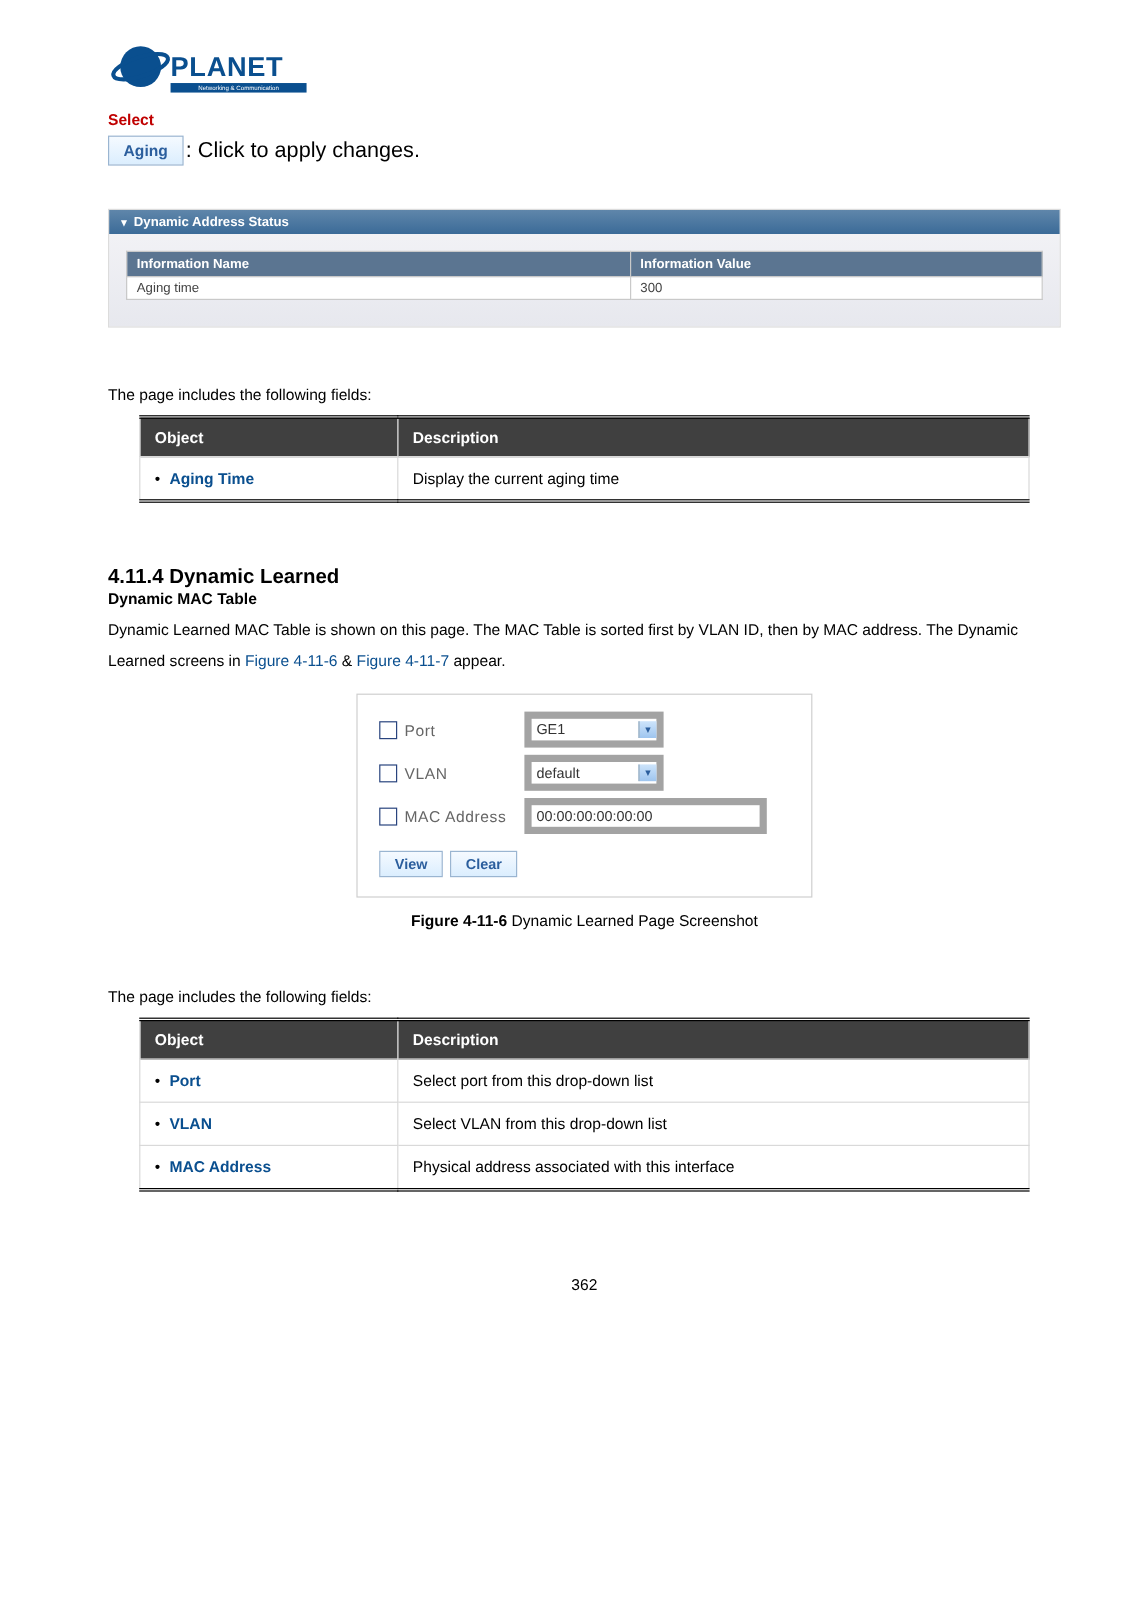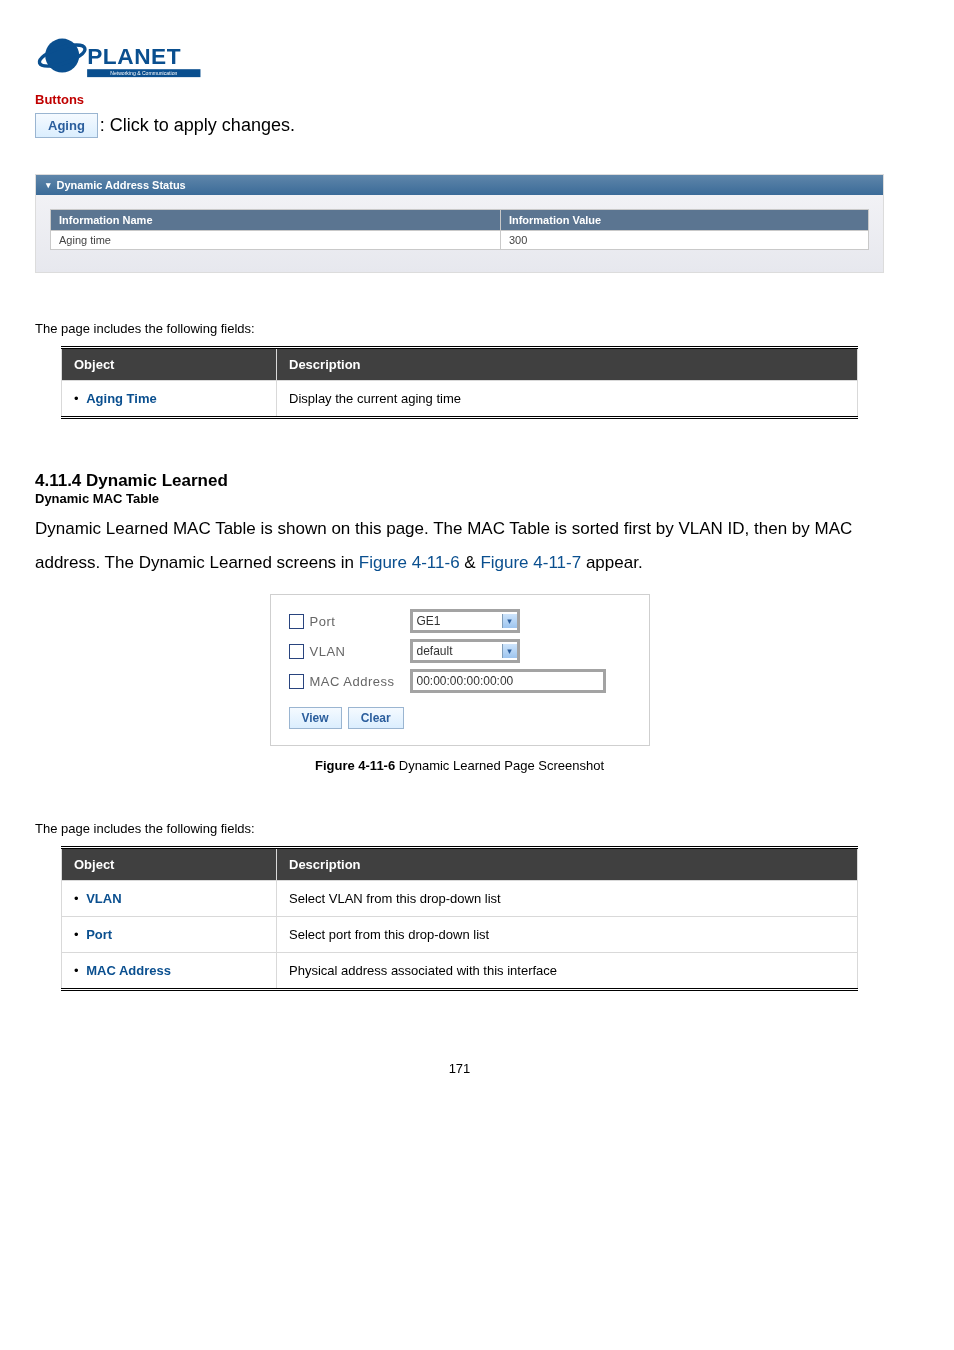--- a/index.html
+++ b/index.html
@@ -5,21 +5,21 @@
   body {
     margin: 0;
     padding: 0;
     font-family: Arial, Helvetica, sans-serif;
     font-size: 13px;
     color: #000;
     background: #fff;
     width: 954px;
   }
   .page {
-    padding: 30px 70px 40px 35px;
+    padding: 30px 70px 40px 90px;
   }
   
   .logo-wrap { display: flex; align-items: flex-start; }
   .logo { width: 170px; height: 58px; }
   .buttons-heading {
     color: #c00000;
     font-weight: bold;
     font-size: 13px;
     margin-top: 4px;
   }
@@ -115,21 +115,21 @@
   .sect-h {
     font-size: 17px;
     font-weight: bold;
     margin-top: 52px;
   }
   .sub-h {
     font-size: 13px;
     font-weight: bold;
   }
   .body-p {
-    font-size: 17px;
+    font-size: 13px;
     line-height: 2.0;
     margin-top: 6px;
   }
   .link-blue { color: #0a4f8f; }
   
   .form-shot {
     width: 342px;
     margin: 14px auto 0 auto;
     border: 1px solid #cfcfcf;
     background: #fff;
@@ -137,21 +137,21 @@
     font-size: 13px;
     color: #666;
   }
   .form-row { display: flex; align-items: center; margin-bottom: 6px; }
   .chk {
     width: 13px; height: 13px; border: 1px solid #29447e;
     margin-right: 6px; display:inline-block; background:#fff;
   }
   .form-label { width: 100px; letter-spacing: 0.5px; }
   .form-field {
-    border: 3px solid #a3a3a3;
+    border: 6px solid #a3a3a3;
     height: 18px;
     line-height: 18px;
     padding: 0 4px;
     font-size: 12px;
     color: #333;
     background: #fff;
     display: flex;
     align-items: center;
     justify-content: space-between;
   }
@@ -184,21 +184,21 @@
   <div class="logo-wrap">
     <svg class="logo" viewBox="0 0 300 100">
       <circle cx="48" cy="44" r="30" fill="#0a4f8f"></circle>
       <ellipse cx="48" cy="44" rx="42" ry="14" fill="none" stroke="#0a4f8f" stroke-width="6" transform="rotate(-18 48 44)"></ellipse>
       <text x="92" y="58" font-family="Arial Black, Arial" font-size="40" font-weight="900" fill="#0a4f8f" letter-spacing="1">PLANET</text>
       <rect x="92" y="68" width="200" height="14" fill="#0a4f8f"></rect>
       <text x="192" y="78" text-anchor="middle" font-family="Arial" font-size="9" fill="#fff">Networking &amp; Communication</text>
     </svg>
   </div>
 
-  <div class="buttons-heading">Buttons</div>
+  <div class="buttons-heading">Select</div>
   <div class="apply-row">
     <span class="apply-btn">Aging</span>
     <span class="apply-desc">: Click to apply changes.</span>
   </div>
 
   <div class="status-outer">
     <div class="status-bar">
       <span class="tri">▾</span>
       <span>Dynamic Address Status</span>
     </div>
@@ -288,35 +288,35 @@
     <table class="obj-table top-rule bot-rule">
       <thead>
         <tr>
           <th class="obj-cell">Object</th>
           <th>Description</th>
         </tr>
       </thead>
       <tbody>
         <tr>
           <td class="obj-cell">
+            <span class="bullet">•</span>&nbsp;<span class="obj-label">Port</span>
+          </td>
+          <td>Select port from this drop-down list</td>
+        </tr>
+        <tr>
+          <td class="obj-cell">
             <span class="bullet">•</span>&nbsp;<span class="obj-label">VLAN</span>
           </td>
           <td>Select VLAN from this drop-down list</td>
-        </tr>
-        <tr>
-          <td class="obj-cell">
-            <span class="bullet">•</span>&nbsp;<span class="obj-label">Port</span>
-          </td>
-          <td>Select port from this drop-down list</td>
         </tr>
         <tr>
           <td class="obj-cell">
             <span class="bullet">•</span>&nbsp;<span class="obj-label">MAC Address</span>
           </td>
           <td>Physical address associated with this interface</td>
         </tr>
       </tbody>
     </table>
   </div>
 
-  <div class="page-num">171</div>
+  <div class="page-num">362</div>
 
 </div>
 
 </body></html>

